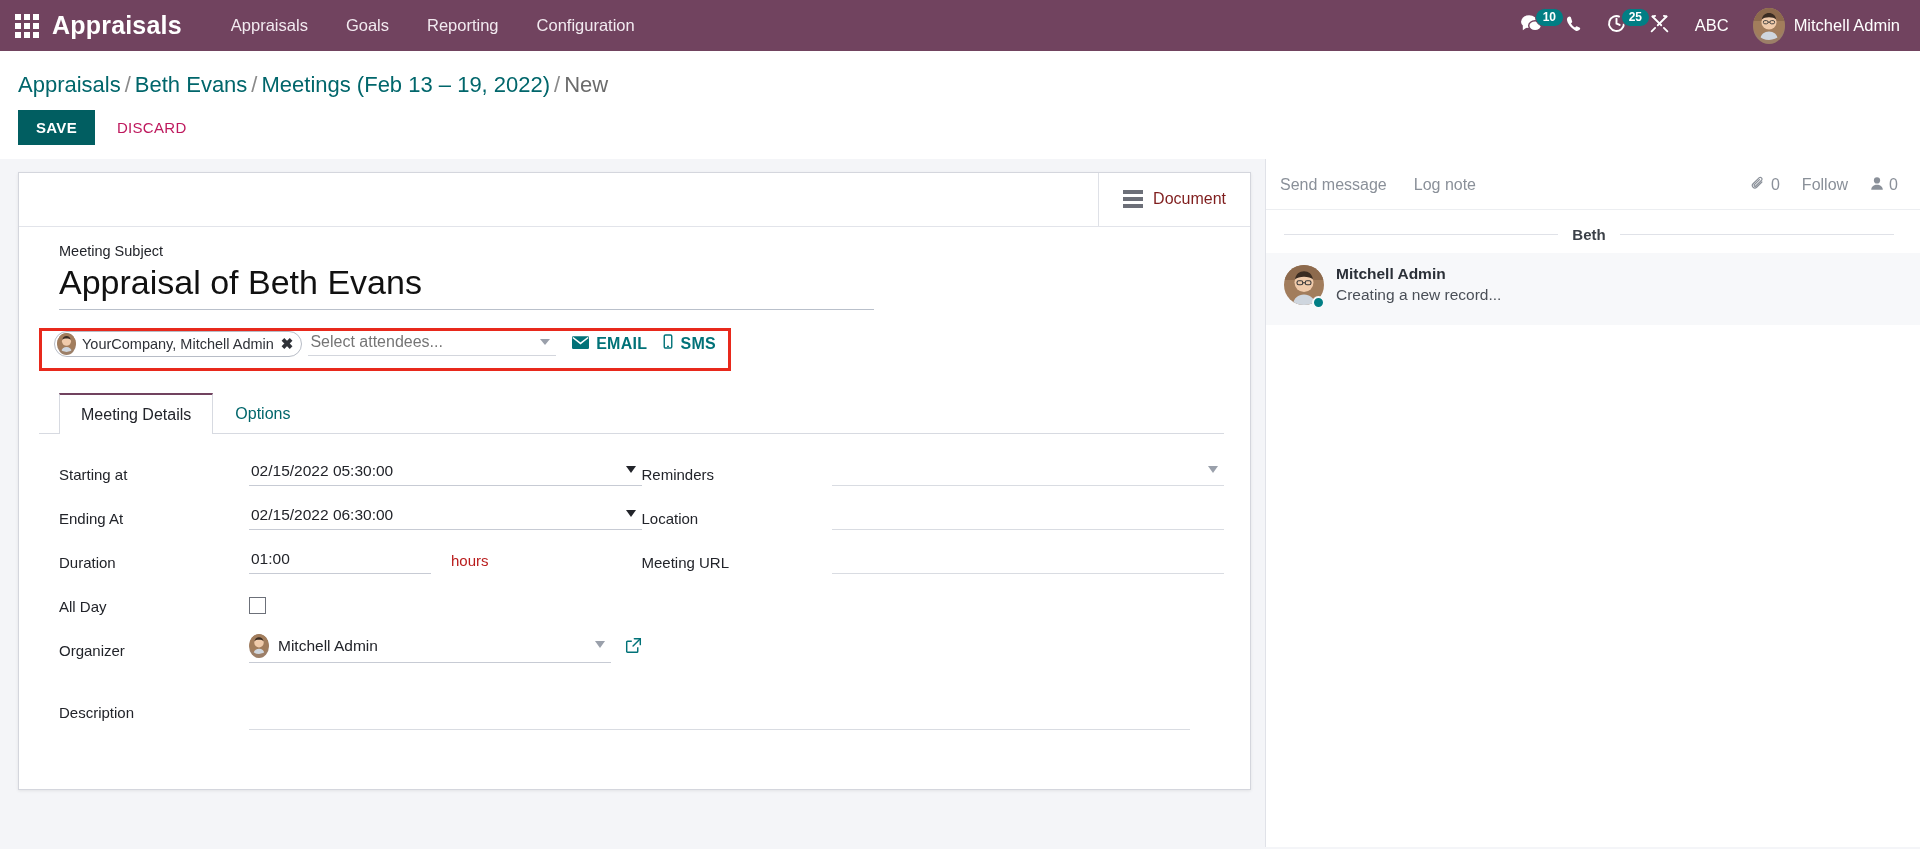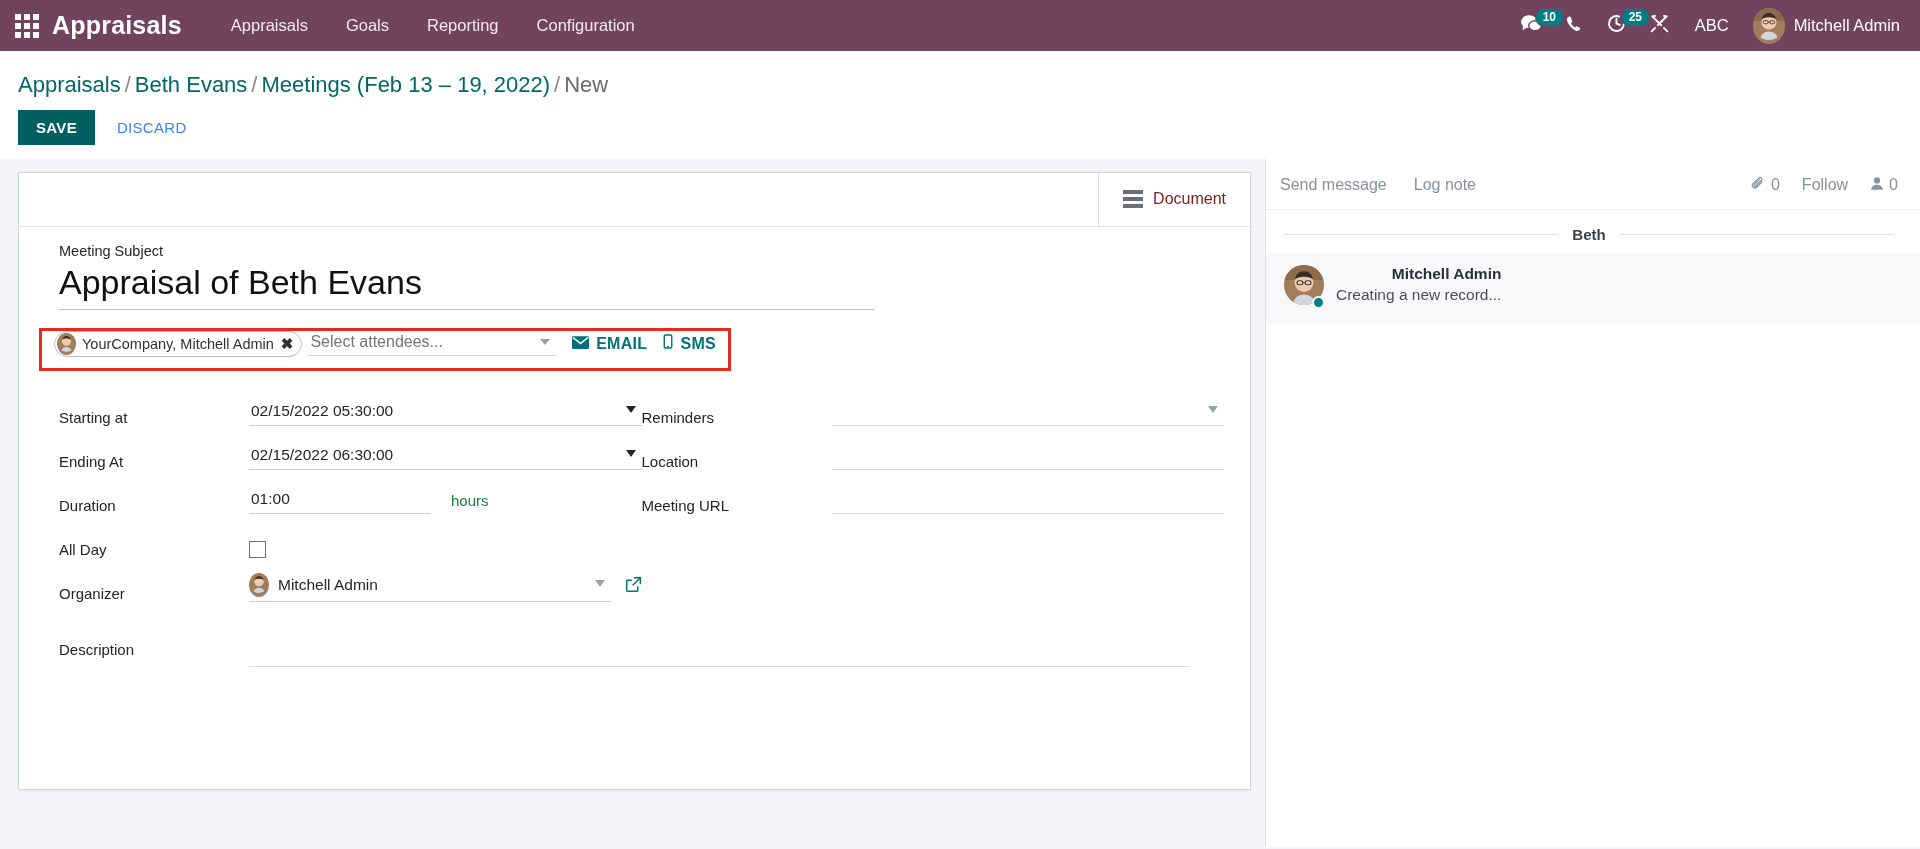--- a/index.html
+++ b/index.html
@@ -77,21 +77,21 @@
   .breadcrumb .sep { color: #8a8a8a; margin: 0 4px; }
   .breadcrumb .current { color: #6b6b6b; }
   .cp-buttons { display: flex; align-items: center; padding: 6px 0 14px 18px; gap: 8px; }
   .btn-save {
     background: #015e61; color: #fff; border: none;
     font-size: 15px; font-weight: bold; letter-spacing: .3px;
     padding: 9px 18px; cursor: pointer;
     font-family: "Liberation Sans", sans-serif;
   }
   .btn-discard {
-    background: none; border: none; color: #3b82f6;
+    background: none; border: none; color: #be185d;
     font-size: 15px; font-weight: normal; letter-spacing: .3px;
     padding: 9px 14px; cursor: pointer;
     font-family: "Liberation Sans", sans-serif;
   }
 
   
   .main {
     display: flex;
     height: calc(849px - 51px - 110px);
     background: #f4f5f8;
@@ -189,35 +189,35 @@
     color: #22242a; background: #fff;
     border-color: #d7dae1; border-top: 2px solid #71435f;
   }
 
   
   .fields {
     display: flex; gap: 0; padding: 22px 0 0 0;
   }
   .col { width: 605px; }
   .col.right { padding-left: 0; }
-  .frow { display: flex; align-items: flex-end; margin-bottom: 11px; min-height: 33px; }
+  .frow { display: flex; align-items: center; margin-bottom: 11px; min-height: 33px; }
   .flabel {
     width: 190px; flex: none; font-size: 15px; color: #22242a;
     padding-top: 5px; font-weight: normal;
   }
   .fctrl { flex: 1; position: relative; display: flex; align-items: center; }
   .finput {
     border: none; outline: none; background: transparent;
     border-bottom: 1px solid #c7cbd4;
     font-size: 15.5px; color: #22242a; padding: 3px 2px 5px 2px;
     width: 100%; font-family: "Liberation Sans", sans-serif;
   }
   .finput.blank { border-bottom-color: #d9dce2; }
   .finput.short { width: 182px; }
-  .fsuffix { font-size: 15px; color: #15803d; margin-left: 20px; white-space: nowrap; }
+  .fsuffix { font-size: 15px; color: #b91c1c; margin-left: 20px; white-space: nowrap; }
   .dd-caret {
     position: absolute; right: 6px; top: 7px;
     width: 0; height: 0;
     border-left: 5px solid transparent; border-right: 5px solid transparent;
     border-top: 7px solid #22242a; cursor: pointer;
   }
   .dd-caret.grey { border-top-color: #9aa0ab; }
   .checkbox {
     width: 17px; height: 17px; border: 1px solid #6c7079;
     background: #fff; cursor: pointer; margin-top: 3px;
@@ -231,21 +231,21 @@
   .desc-row { display: flex; margin-top: 28px; align-items: flex-start; }
   .desc-label { width: 190px; flex: none; font-size: 15px; color: #22242a; }
   .desc-area {
     flex: 1; max-width: 941px; min-height: 26px;
     border-bottom: 1px solid #d9dce2; cursor: text;
   }
 
   
   .chatter {
     flex: 1; background: #fff; border-left: 1px solid #e0e2e8;
-    padding: 0; overflow: hidden; text-align: right;
+    padding: 0; overflow: hidden;
   }
   .chatter-topbar {
     display: flex; align-items: center;
     padding: 17px 22px 14px 14px; font-size: 16px;
     border-bottom: 1px solid #eceef1;
   }
   .ct-link { color: #8a9099; margin-right: 27px; cursor: pointer; }
   .ct-right { margin-left: auto; display: flex; align-items: center; gap: 22px; }
   .ct-stat {
     display: inline-flex; align-items: center; gap: 5px;
@@ -432,20 +432,24 @@
             <span>
               <svg width="10" height="15" viewBox="0 0 10 16" fill="none" stroke="#017278" stroke-width="1.5">
                 <rect x="1" y="1" width="8" height="14" rx="1.4"></rect>
                 <path d="M4 13.2h2" stroke-width="1.2"></path>
               </svg>
             </span>
             <span>SMS</span>
           </button>
         </div>
 
+        <div class="tabs">
+          <div class="tab active">Meeting Details</div>
+          <div class="tab">Options</div>
+        </div>
 
         <div class="fields">
 
           <div class="col">
 
             <div class="frow">
               <div class="flabel">Starting at</div>
               <div class="fctrl">
                 <input class="finput" value="02/15/2022 05:30:00" style="">
                 <span class="dd-caret"></span>

